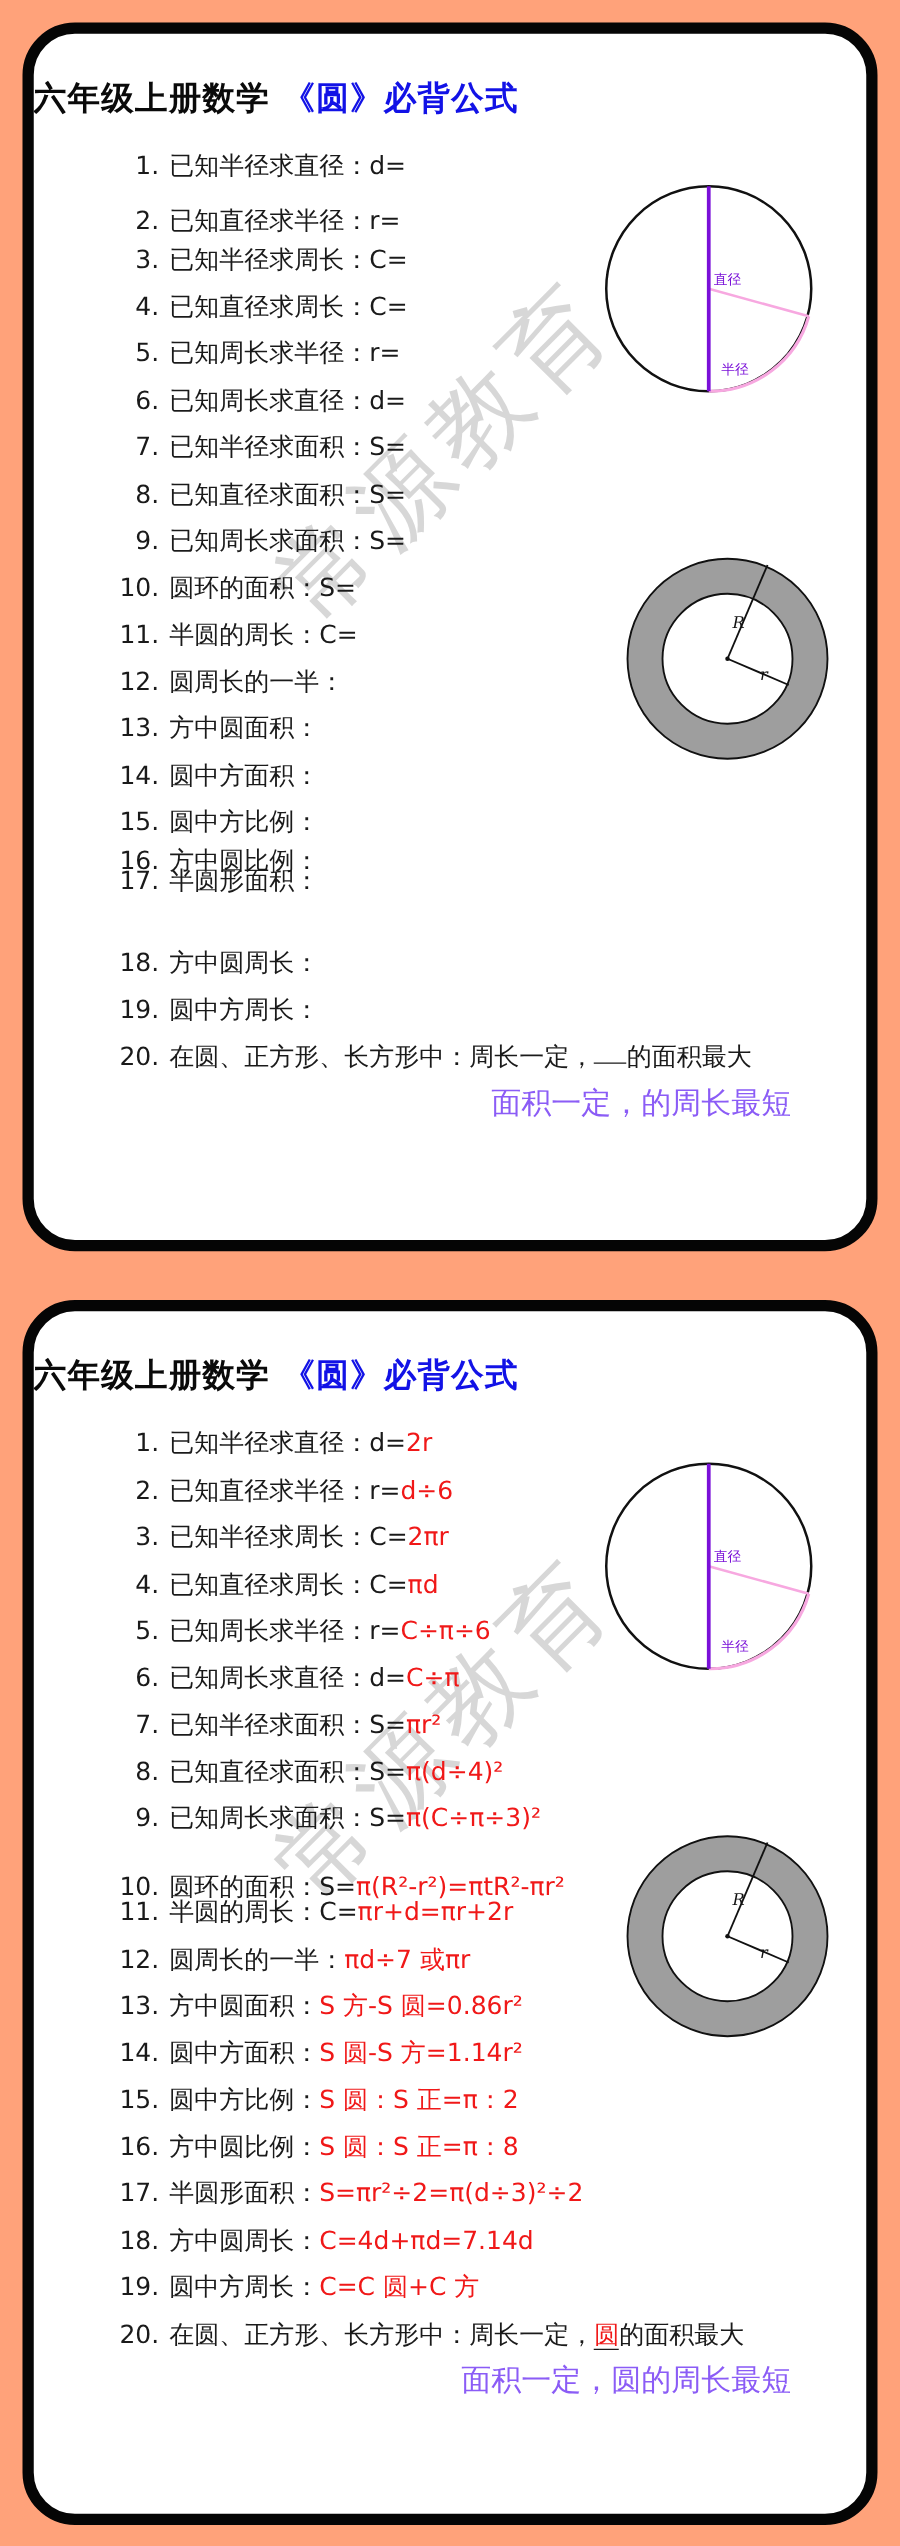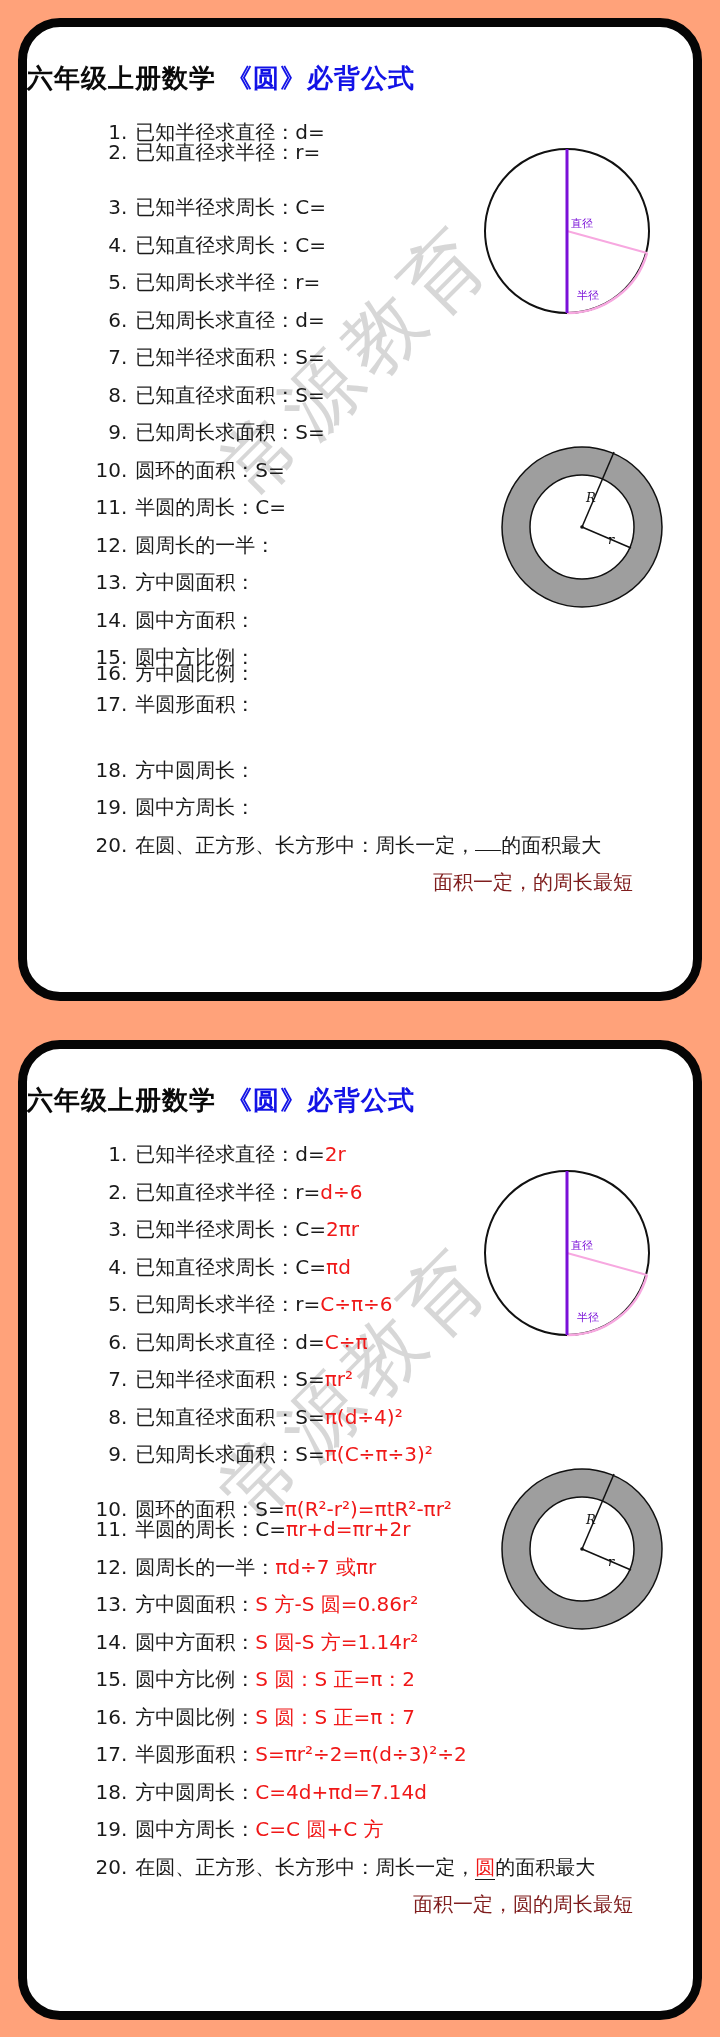--- a/index.html
+++ b/index.html
@@ -47,21 +47,21 @@
   }
   .row .num { display: inline-block; min-width: 34px; text-align: right; }
   .row .dot { margin-right: 8px; }
   .row .ans { color: #F01818; }
   .row .blank-line { display: inline-block; width: 26px; border-bottom: 1.5px solid #1a1a1a; height: 22px; vertical-align: top; }
   .row .hl { color: #F01818; border-bottom: 1.5px solid #1a1a1a; }
   .row-cont {
     position: absolute;
     right: 60px;
     height: 34px; line-height: 34px;
-    font-size: 20px; color: #7f1d1d; white-space: nowrap;
+    font-size: 24px; color: #8b5cf6; white-space: nowrap;
   }
 
   .diagram { position: absolute; }
   .diameter-diagram { left: 442px; top: 104px; width: 200px; height: 200px; }
   .ring-diagram { left: 455px; top: 405px; width: 200px; height: 200px; }
 
   .watermark {
     position: absolute;
     left: 170px; top: 420px;
     font-size: 78px;
@@ -99,35 +99,35 @@
     <line x1="100" y1="95" x2="149" y2="116" stroke="#111" stroke-width="1.5"></line>
     <circle cx="100" cy="95" r="1.8" fill="#111"></circle>
     <text x="104" y="70" font-size="13" font-style="italic" fill="#111" font-family="DejaVu Serif, serif">R</text>
     <text x="126" y="112" font-size="13" font-style="italic" fill="#111" font-family="DejaVu Serif, serif">r</text>
   </svg>
 
   <div class="watermark">常源教育</div>
 
   <div class="rows">
     <div class="row" style="top:0px"><span class="num">1</span><span class="dot">.</span><span>已知半径求直径：</span><span>d=</span></div>
-    <div class="row" style="top:20px"><span class="num">2</span><span class="dot">.</span><span>已知直径求半径：</span><span>r=</span></div>
+    <div class="row" style="top:44px"><span class="num">2</span><span class="dot">.</span><span>已知直径求半径：</span><span>r=</span></div>
     <div class="row" style="top:75px"><span class="num">3</span><span class="dot">.</span><span>已知半径求周长：</span><span>C=</span></div>
     <div class="row" style="top:112.5px"><span class="num">4</span><span class="dot">.</span><span>已知直径求周长：</span><span>C=</span></div>
     <div class="row" style="top:150px"><span class="num">5</span><span class="dot">.</span><span>已知周长求半径：</span><span>r=</span></div>
     <div class="row" style="top:187.5px"><span class="num">6</span><span class="dot">.</span><span>已知周长求直径：</span><span>d=</span></div>
     <div class="row" style="top:225px"><span class="num">7</span><span class="dot">.</span><span>已知半径求面积：</span><span>S=</span></div>
     <div class="row" style="top:262.5px"><span class="num">8</span><span class="dot">.</span><span>已知直径求面积：</span><span>S=</span></div>
     <div class="row" style="top:300px"><span class="num">9</span><span class="dot">.</span><span>已知周长求面积：</span><span>S=</span></div>
     <div class="row" style="top:337.5px"><span class="num">10</span><span class="dot">.</span><span>圆环的面积：</span><span>S=</span></div>
     <div class="row" style="top:375px"><span class="num">11</span><span class="dot">.</span><span>半圆的周长：</span><span>C=</span></div>
     <div class="row" style="top:412.5px"><span class="num">12</span><span class="dot">.</span><span>圆周长的一半：</span><span></span></div>
     <div class="row" style="top:450px"><span class="num">13</span><span class="dot">.</span><span>方中圆面积：</span><span></span></div>
     <div class="row" style="top:487.5px"><span class="num">14</span><span class="dot">.</span><span>圆中方面积：</span><span></span></div>
     <div class="row" style="top:525px"><span class="num">15</span><span class="dot">.</span><span>圆中方比例：</span><span></span></div>
-    <div class="row" style="top:541px"><span class="num">16</span><span class="dot">.</span><span>方中圆比例：</span><span></span></div>
+    <div class="row" style="top:556px"><span class="num">16</span><span class="dot">.</span><span>方中圆比例：</span><span></span></div>
     <div class="row" style="top:572px"><span class="num">17</span><span class="dot">.</span><span>半圆形面积：</span><span></span></div>
     <div class="row" style="top:637.5px"><span class="num">18</span><span class="dot">.</span><span>方中圆周长：</span><span></span></div>
     <div class="row" style="top:675px"><span class="num">19</span><span class="dot">.</span><span>圆中方周长：</span><span></span></div>
     <div class="row" style="top:712.5px"><span class="num">20</span><span class="dot">.</span><span>在圆、正方形、长方形中：周长一定，</span><span class="blank-line"></span><span>的面积最大</span></div>
     <div class="row-cont" style="top:750px"><span>面积一定，</span><span class="blank-line"></span><span>的周长最短</span></div>
   </div>
 </div>
 
 <div class="card" id="card-answers">
   <div class="title">
@@ -165,20 +165,20 @@
     <div class="row" style="top:187.5px"><span class="num">6</span><span class="dot">.</span><span>已知周长求直径：</span><span>d=</span><span class="ans">C÷π</span></div>
     <div class="row" style="top:225px"><span class="num">7</span><span class="dot">.</span><span>已知半径求面积：</span><span>S=</span><span class="ans">πr²</span></div>
     <div class="row" style="top:262.5px"><span class="num">8</span><span class="dot">.</span><span>已知直径求面积：</span><span>S=</span><span class="ans">π(d÷4)²</span></div>
     <div class="row" style="top:300px"><span class="num">9</span><span class="dot">.</span><span>已知周长求面积：</span><span>S=</span><span class="ans">π(C÷π÷3)²</span></div>
     <div class="row" style="top:355px"><span class="num">10</span><span class="dot">.</span><span>圆环的面积：</span><span>S=</span><span class="ans">π(R²-r²)=πtR²-πr²</span></div>
     <div class="row" style="top:375px"><span class="num">11</span><span class="dot">.</span><span>半圆的周长：</span><span>C=</span><span class="ans">πr+d=πr+2r</span></div>
     <div class="row" style="top:412.5px"><span class="num">12</span><span class="dot">.</span><span>圆周长的一半：</span><span></span><span class="ans">πd÷7 或πr</span></div>
     <div class="row" style="top:450px"><span class="num">13</span><span class="dot">.</span><span>方中圆面积：</span><span></span><span class="ans">S 方-S 圆=0.86r²</span></div>
     <div class="row" style="top:487.5px"><span class="num">14</span><span class="dot">.</span><span>圆中方面积：</span><span></span><span class="ans">S 圆-S 方=1.14r²</span></div>
     <div class="row" style="top:525px"><span class="num">15</span><span class="dot">.</span><span>圆中方比例：</span><span></span><span class="ans">S 圆：S 正=π：2</span></div>
-    <div class="row" style="top:562.5px"><span class="num">16</span><span class="dot">.</span><span>方中圆比例：</span><span></span><span class="ans">S 圆：S 正=π：7</span></div>
+    <div class="row" style="top:562.5px"><span class="num">16</span><span class="dot">.</span><span>方中圆比例：</span><span></span><span class="ans">S 圆：S 正=π：8</span></div>
     <div class="row" style="top:600px"><span class="num">17</span><span class="dot">.</span><span>半圆形面积：</span><span></span><span class="ans">S=πr²÷2=π(d÷3)²÷2</span></div>
     <div class="row" style="top:637.5px"><span class="num">18</span><span class="dot">.</span><span>方中圆周长：</span><span></span><span class="ans">C=4d+πd=7.14d</span></div>
     <div class="row" style="top:675px"><span class="num">19</span><span class="dot">.</span><span>圆中方周长：</span><span></span><span class="ans">C=C 圆+C 方</span></div>
     <div class="row" style="top:712.5px"><span class="num">20</span><span class="dot">.</span><span>在圆、正方形、长方形中：周长一定，</span><span class="hl">圆</span><span>的面积最大</span></div>
     <div class="row-cont" style="top:750px"><span>面积一定，</span><span class="hl">圆</span><span>的周长最短</span></div>
   </div>
 </div>
 
 </body></html>

